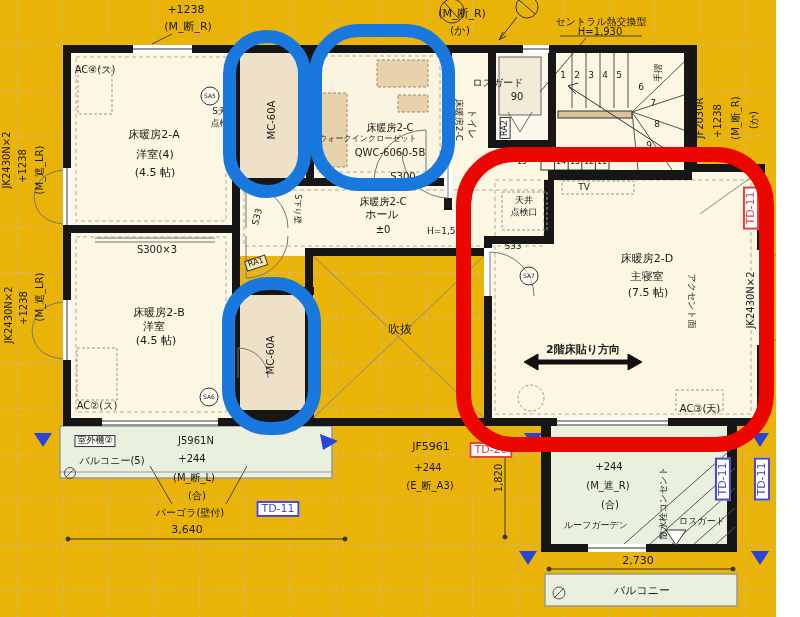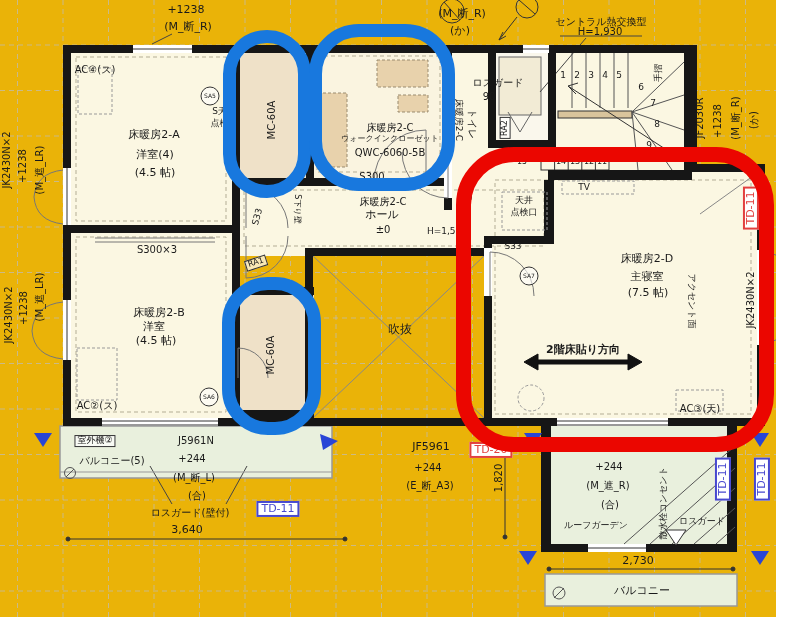--- a/index.html
+++ b/index.html
@@ -236,30 +236,30 @@
 <div class="lbl s9" style="left:224px;top:112px">S天井</div>
 <div class="lbl s9" style="left:224px;top:124px">点検口</div>
 <div class="lbl" style="left:154px;top:135px">床暖房2-A</div>
 <div class="lbl" style="left:155px;top:155px">洋室(4)</div>
 <div class="lbl" style="left:155px;top:173px">(4.5 帖)</div>
 
 <div class="lbl rl s10" style="left:271px;top:120px">MC-60A</div>
 <div class="lbl rl s10" style="left:270px;top:355px">MC-60A</div>
 
 <div class="lbl s10" style="left:390px;top:127px">床暖房2-C</div>
-<div class="lbl s8" style="left:390px;top:139px">ウォークインクローゼット</div>
+<div class="lbl s8" style="left:368px;top:139px">ウォークインクローゼット</div>
 <div class="lbl s10" style="left:390px;top:152px">QWC-6060-5B</div>
-<div class="lbl s10" style="left:372px;top:176px">S300</div>
+<div class="lbl s10" style="left:403px;top:176px">S300</div>
 
 <div class="lbl rr s9" style="left:458px;top:120px">床暖房2-C</div>
 <div class="lbl rr s10" style="left:472px;top:124px">トイレ</div>
 <div class="lbl circ-sm" style="left:465px;top:197px">換</div>
 
 <div class="lbl s10" style="left:498px;top:82px">ロスガード</div>
-<div class="lbl s10" style="left:489px;top:96px">90</div>
+<div class="lbl s10" style="left:517px;top:96px">90</div>
 <div class="lbl rl box s8" style="left: 505px;top:128px">RA2</div>
 
 <div class="lbl s9" style="left:563px;top:76px">1</div>
 <div class="lbl s9" style="left:577px;top:76px">2</div>
 <div class="lbl s9" style="left:591px;top:76px">3</div>
 <div class="lbl s9" style="left:605px;top:76px">4</div>
 <div class="lbl s9" style="left:619px;top:76px">5</div>
 <div class="lbl s9" style="left:641px;top:88px">6</div>
 <div class="lbl s9" style="left:653px;top:104px">7</div>
 <div class="lbl s9" style="left:657px;top:125px">8</div>
@@ -305,21 +305,21 @@
 <div class="lbl" style="left:156px;top:341px">(4.5 帖)</div>
 <div class="lbl s10" style="left:97px;top:405px">AC②(ス)</div>
 <div class="lbl circ" style="left:209px;top:397px">SA6</div>
 
 <div class="lbl box s9" style="left:95px;top:441px">室外機②</div>
 <div class="lbl s10" style="left:112px;top:460px">バルコニー(5)</div>
 <div class="lbl s10" style="left:196px;top:440px">J5961N</div>
 <div class="lbl s10" style="left:192px;top:458px">+244</div>
 <div class="lbl s10" style="left:194px;top:477px">(M_断_L)</div>
 <div class="lbl s10" style="left:197px;top:495px">(合)</div>
-<div class="lbl s10" style="left:190px;top:512px">ロスガード(壁付)</div>
+<div class="lbl s10" style="left:190px;top:512px">パーゴラ(壁付)</div>
 <div class="lbl" style="left:187px;top:530px">3,640</div>
 <div class="lbl tdb" style="left:278px;top:509px">TD-11</div>
 
 <div class="lbl" style="left:431px;top:447px">JF5961</div>
 <div class="lbl s10" style="left:428px;top:467px">+244</div>
 <div class="lbl s10" style="left:430px;top:485px">(E_断_A3)</div>
 <div class="lbl tdr" style="left:491px;top:450px">TD-20</div>
 <div class="lbl rl s10" style="left:498px;top:478px">1,820</div>
 
 <div class="lbl box s9" style="left:662px;top:444px">室外機③</div>

